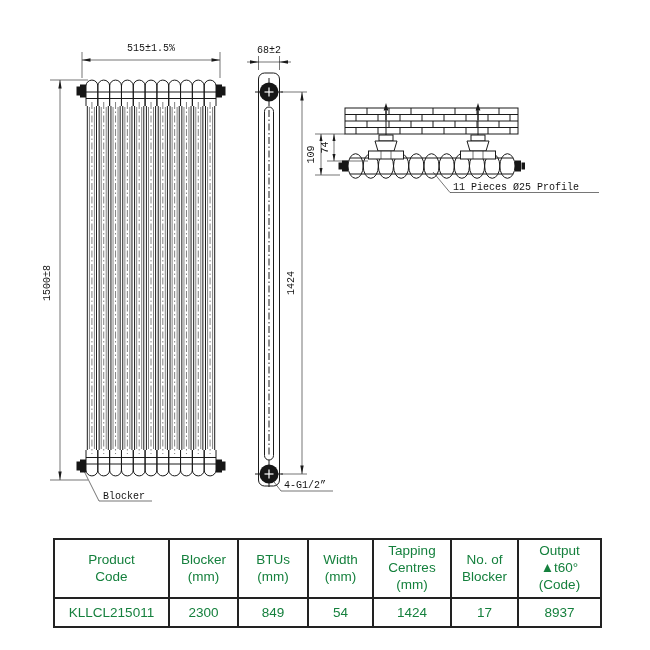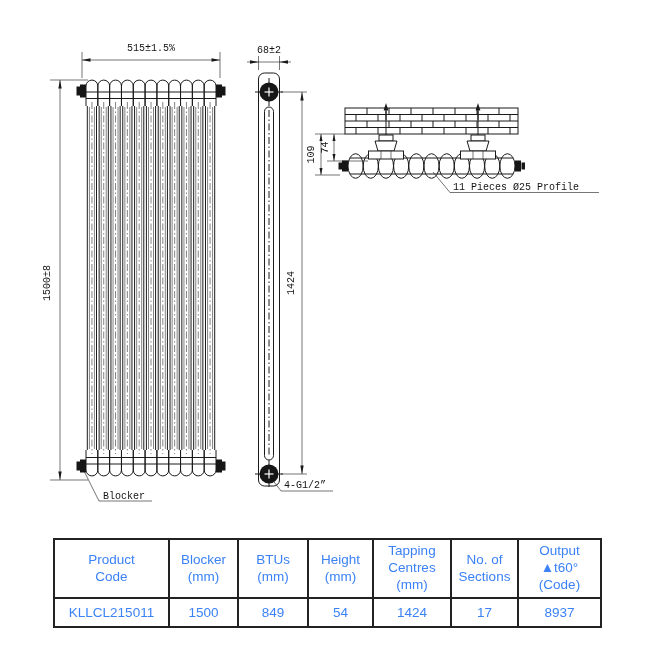--- a/index.html
+++ b/index.html
@@ -6,21 +6,21 @@
   body{width:650px;height:650px;position:relative;font-family:"Liberation Sans",sans-serif;}
   .sheet{position:absolute;inset:0;background:#fff;}
   svg{position:absolute;left:0;top:0;}
   svg .s{stroke:#1a1a1a;fill:none;stroke-width:1;stroke-linecap:butt;}
   svg .thin{stroke-width:0.6;}
   svg .arr{fill:#1a1a1a;stroke:none;}
   svg .blk{fill:#161616;stroke:none;}
   svg .wht{fill:#ffffff;stroke:#1a1a1a;stroke-width:1;}
   svg text{font-family:"Liberation Mono","DejaVu Sans Mono",monospace;fill:#141414;stroke:none;font-size:10px;}
   table.spec{position:absolute;left:53px;top:538px;width:547px;border-collapse:collapse;table-layout:fixed;
-    font-family:"Liberation Sans",sans-serif;color:#3b82f6;}
+    font-family:"Liberation Sans",sans-serif;color:#15803d;}
   table.spec th,table.spec td{border:2px solid #222;text-align:center;vertical-align:middle;
     font-weight:400;font-size:13.5px;padding:0 2px;}
   table.spec th{height:57px;line-height:1.25;white-space:pre-line;}
   table.spec td{height:27px;}
 </style>
 </head>
 <body>
 
 <div class="sheet">
 
@@ -370,35 +370,35 @@
         <col style="width:83px">
   </colgroup>
   <thead>
     <tr>
       <th>Product
 Code</th>
       <th>Blocker
 (mm)</th>
       <th>BTUs
 (mm)</th>
-      <th>Height
+      <th>Width
 (mm)</th>
       <th>Tapping
 Centres
 (mm)</th>
       <th>No. of
-Sections</th>
+Blocker</th>
       <th>Output
 ▲t60° (Code)</th>
     </tr>
   </thead>
   <tbody>
     <tr>
       <td>KLLCL215011</td>
-      <td>1500</td>
+      <td>2300</td>
       <td>849</td>
       <td>54</td>
       <td>1424</td>
       <td>17</td>
       <td>8937</td>
     </tr>
   </tbody>
 </table>
 
 </div>

